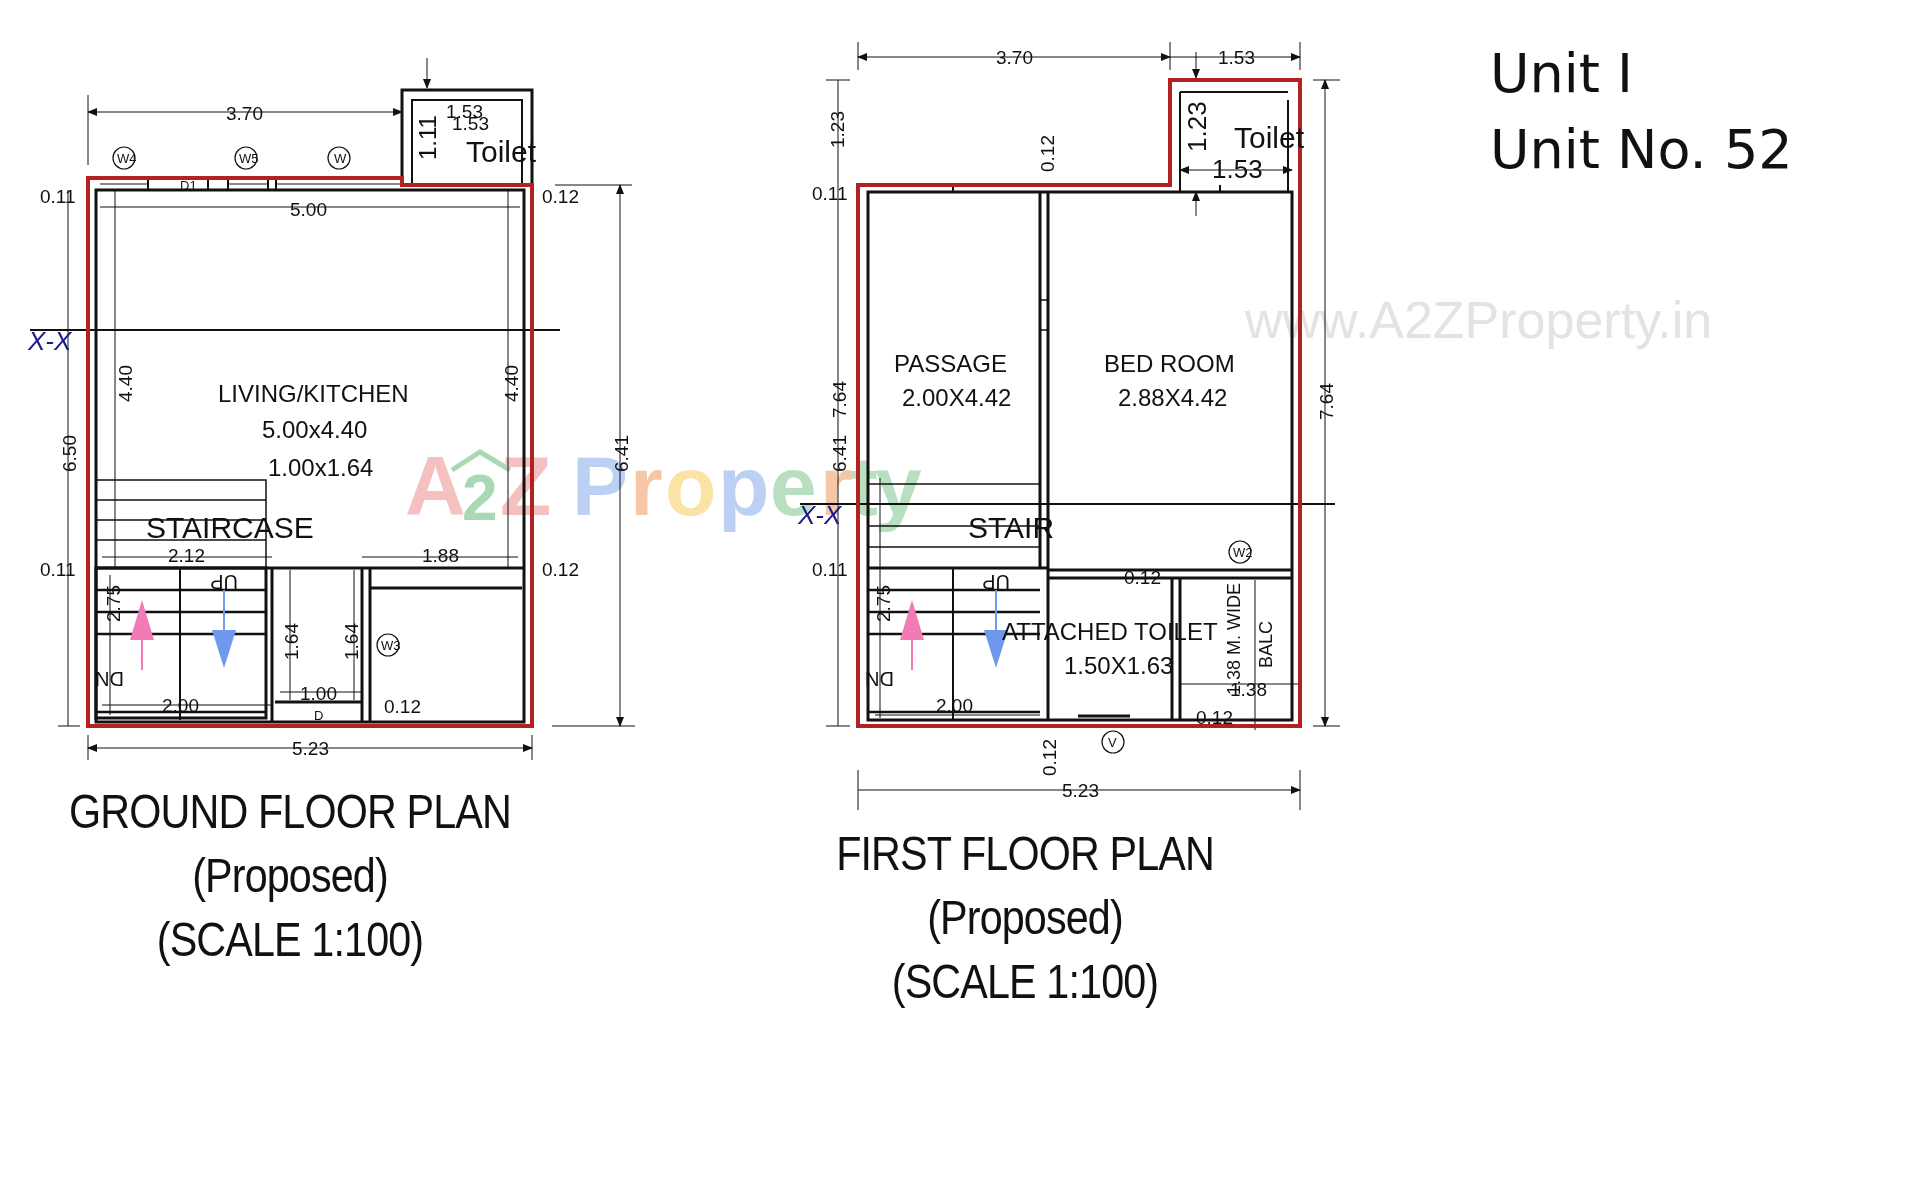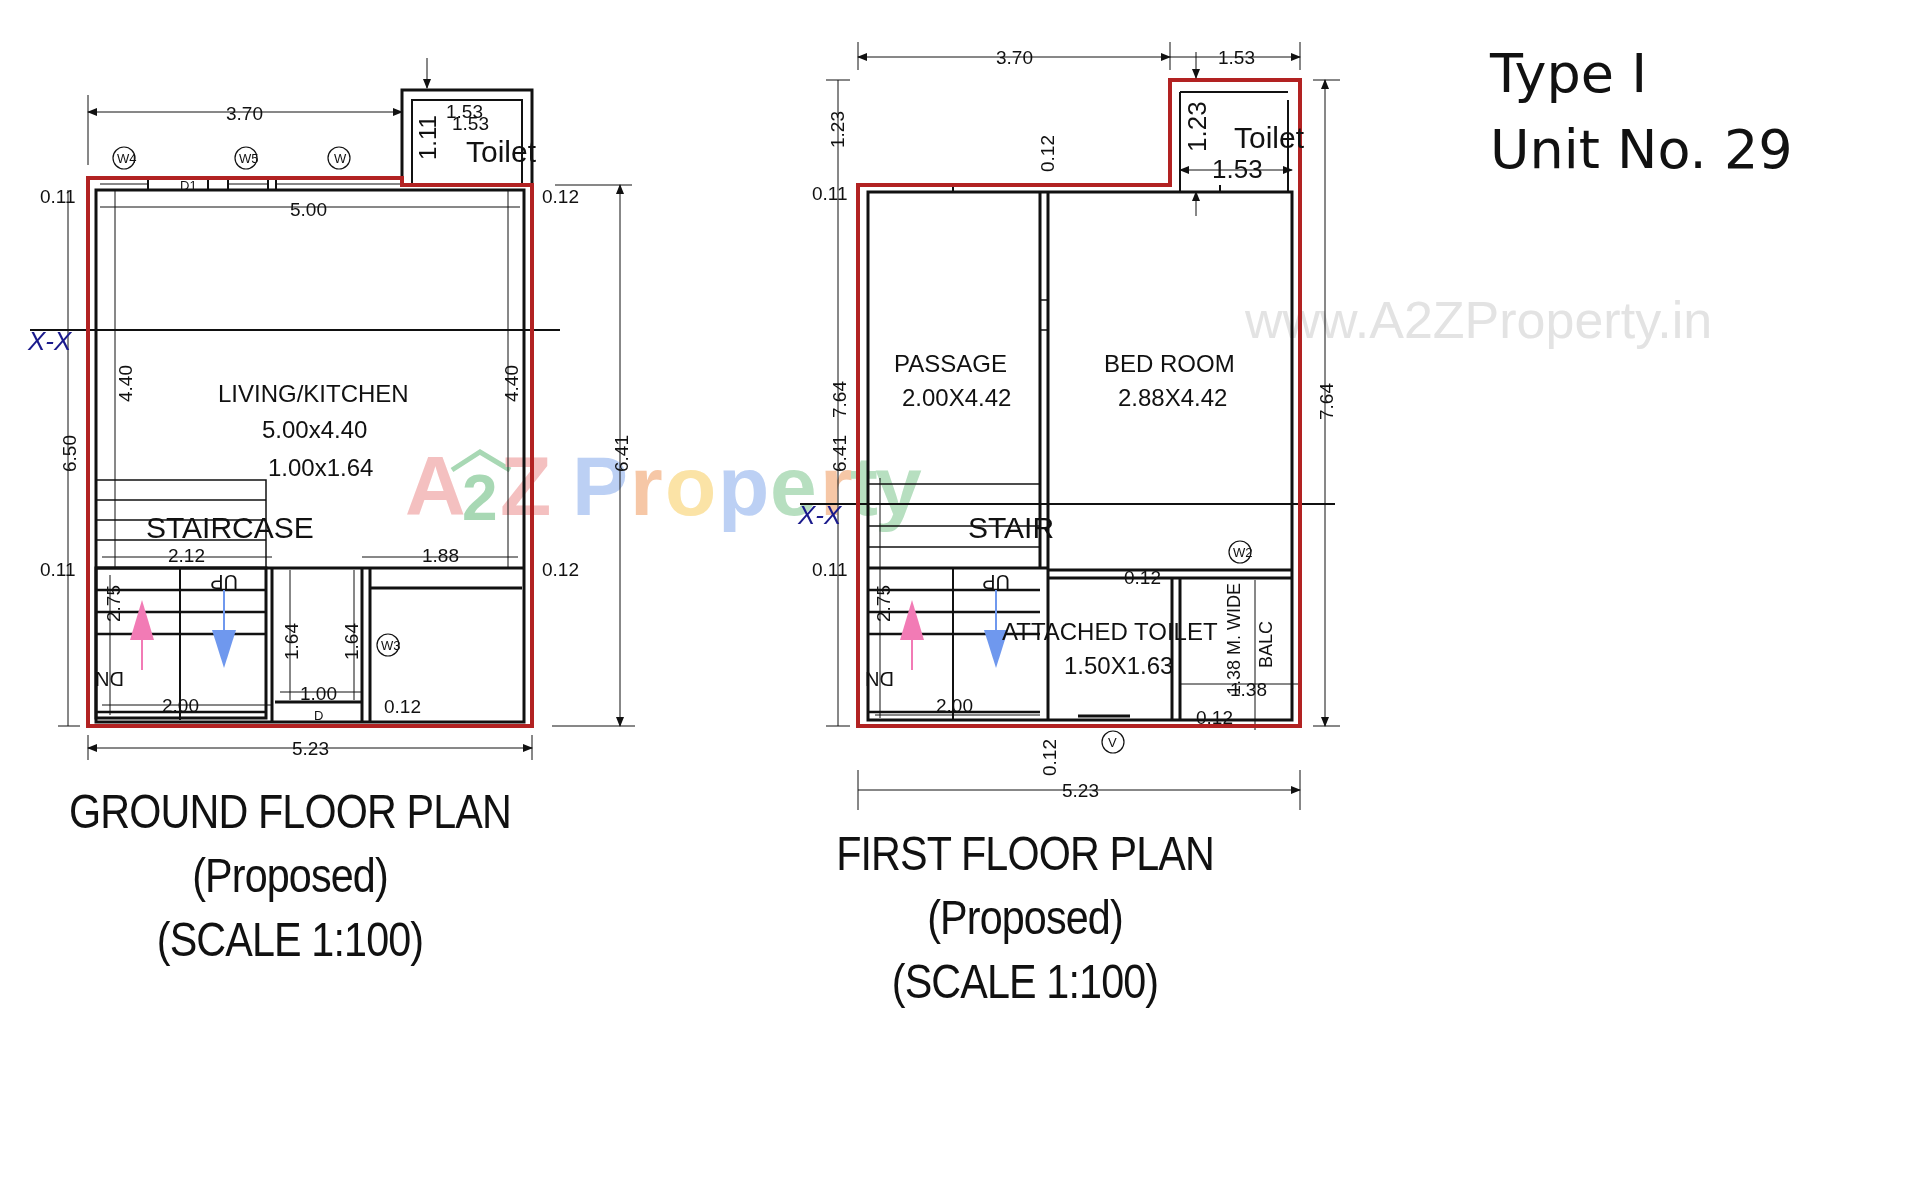--- a/index.html
+++ b/index.html
@@ -271,15 +271,15 @@
   <div>(SCALE 1:100)</div>
 </div>
 
 <div id="ff-title" class="title-block">
   <div>FIRST FLOOR PLAN</div>
   <div>(Proposed)</div>
   <div>(SCALE 1:100)</div>
 </div>
 
 <div id="type-block">
-  <div>Type I</div>
-  <div>Unit No. 29</div>
+  <div>Unit I</div>
+  <div>Unit No. 52</div>
 </div>
 
 </body></html>

